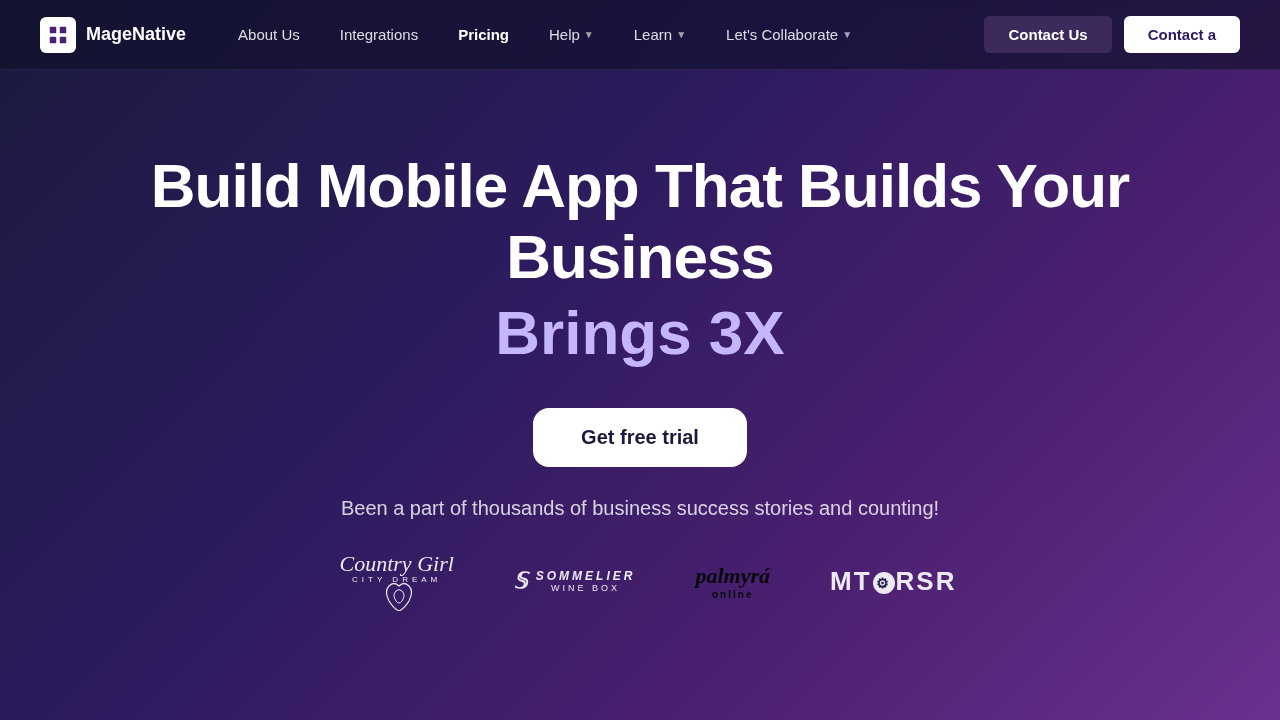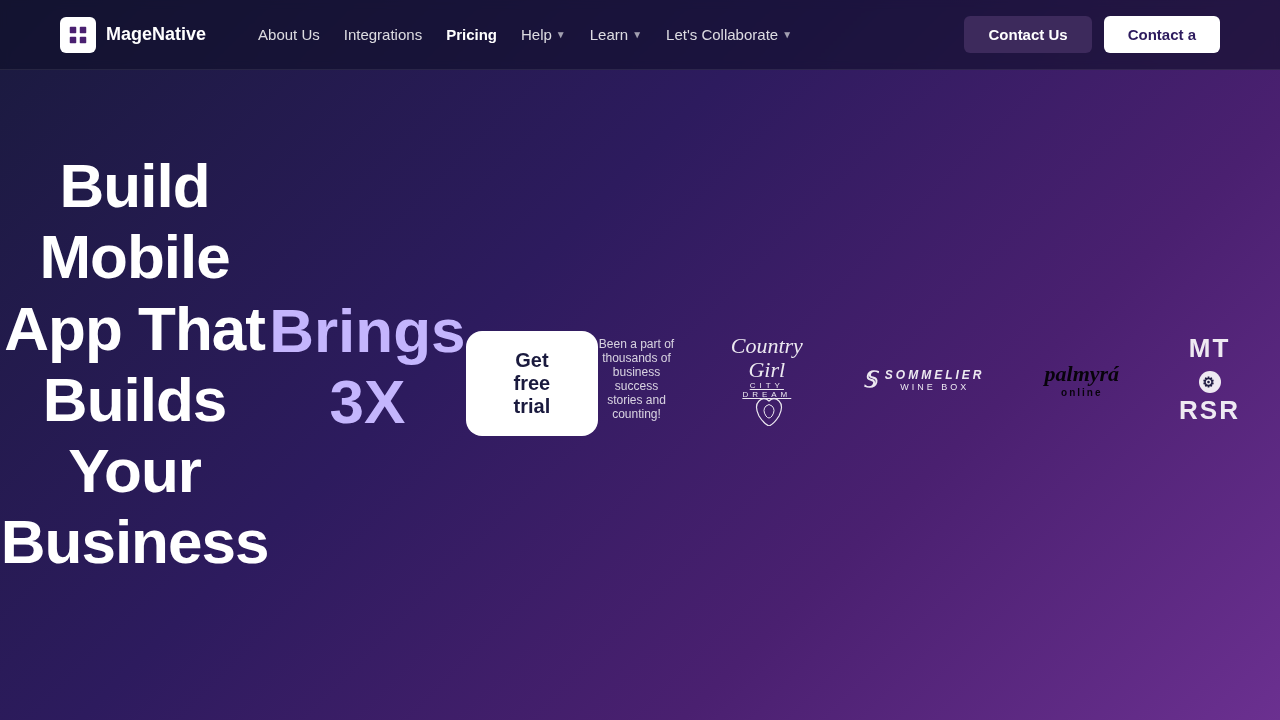--- a/index.html
+++ b/index.html
@@ -10,21 +10,21 @@
       overflow: hidden;
       font-family: -apple-system, BlinkMacSystemFont, 'Segoe UI', sans-serif;
       background: linear-gradient(135deg, #1a1a3e 0%, #2d1b5e 40%, #4a2070 70%, #6b3090 100%);
       color: white;
     }
 
     
     nav {
       display: flex;
       align-items: center;
-      padding: 0 60px;
+      padding: 0 40px;
       height: 70px;
       background: rgba(15, 15, 40, 0.6);
       backdrop-filter: blur(4px);
       border-bottom: 1px solid rgba(255,255,255,0.08);
     }
 
     .logo-area {
       display: flex;
       align-items: center;
       gap: 10px;
@@ -48,21 +48,21 @@
 
     .logo-text {
       font-size: 18px;
       font-weight: 700;
       color: white;
     }
 
     .nav-links {
       display: flex;
       align-items: center;
-      gap: 0;
+      gap: 16px;
       flex: 1;
       list-style: none;
     }
 
     .nav-links li a {
       color: rgba(255,255,255,0.85);
       text-decoration: none;
       font-size: 15px;
       padding: 6px 12px;
       border-radius: 4px;
@@ -109,20 +109,21 @@
       border-radius: 6px;
       font-size: 15px;
       font-weight: 600;
       cursor: pointer;
       white-space: nowrap;
     }
 
     
     .hero {
       display: flex;
+      flex-direction: column;
       align-items: center;
       padding-top: 80px;
       text-align: center;
     }
 
     .hero-title {
       font-size: 62px;
       font-weight: 800;
       line-height: 1.15;
       max-width: 1100px;
@@ -194,21 +195,21 @@
     }
 
     .reviews-link {
       color: white;
       text-decoration: underline;
       cursor: pointer;
     }
 
     .social-proof {
       margin-top: 30px;
-      font-size: 12px;
+      font-size: 20px;
       color: rgba(255,255,255,0.8);
     }
 
     
     .brands {
       display: flex;
       align-items: center;
       justify-content: center;
       gap: 60px;
       margin-top: 32px;
@@ -330,21 +331,21 @@
     <button class="btn-trial">Get free trial</button>
   </div>
 
 
   <p class="social-proof">Been a part of thousands of business success stories and counting!</p>
 
   <div class="brands">
     <div class="brand-logo">
       <div class="brand-country-girl">
         <span style="font-size:22px;">Country Girl</span>
-        <span style="font-size:8px; letter-spacing:4px; display:block; text-align:center; font-style:normal; font-family:sans-serif;text-decoration:underline;">CITY DREAM</span>
+        <span style="font-size:8px; letter-spacing:4px; display:block; text-align:center; font-style:normal; font-family:sans-serif;">CITY DREAM</span>
         <span style="display:inline-block; margin-top:-4px;">
           <svg width="30" height="30" viewBox="0 0 30 30" fill="none" style="display:inline; vertical-align:middle; margin-left:4px;">
             <path d="M15 5 Q20 0 25 5 Q30 10 25 20 Q20 28 15 30 Q10 28 5 20 Q0 10 5 5 Q10 0 15 5Z" stroke="white" stroke-width="1.2" fill="none"></path>
             <path d="M12 10 Q15 7 18 10 Q22 14 18 20 Q15 24 12 20 Q8 14 12 10Z" stroke="white" stroke-width="1" fill="none"></path>
           </svg>
         </span>
       </div>
     </div>
 
     <div class="brand-logo">

